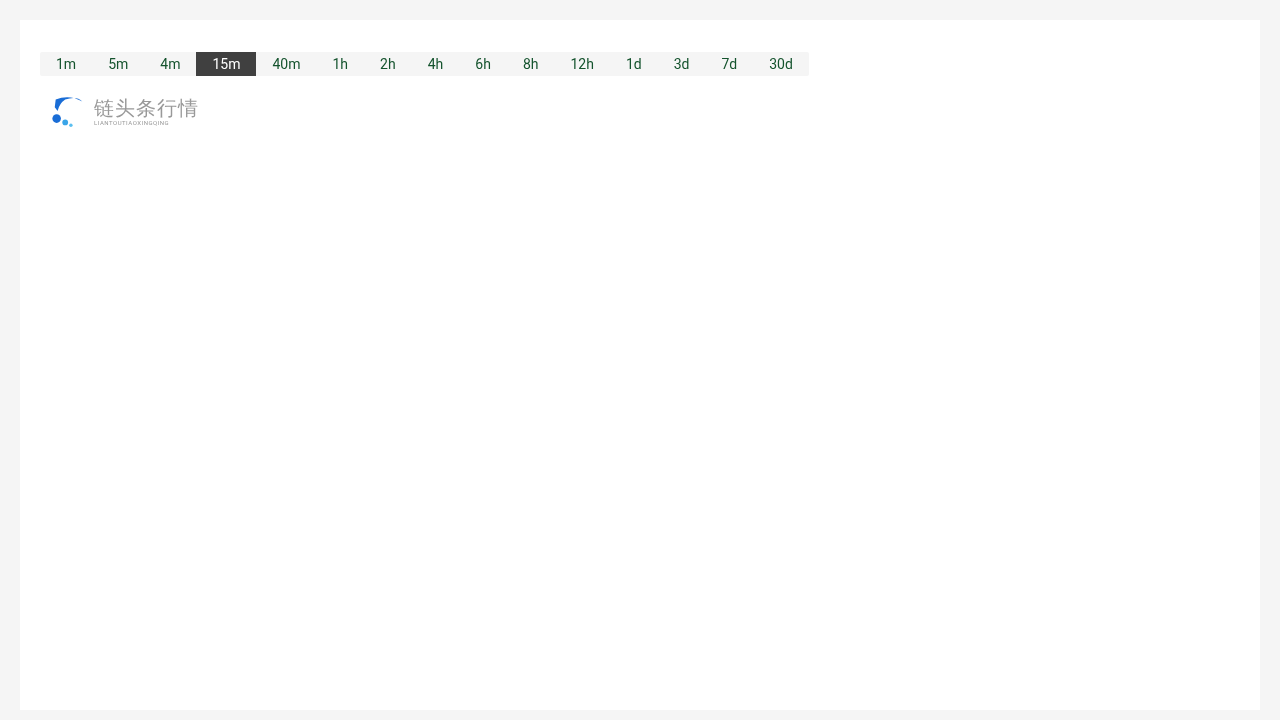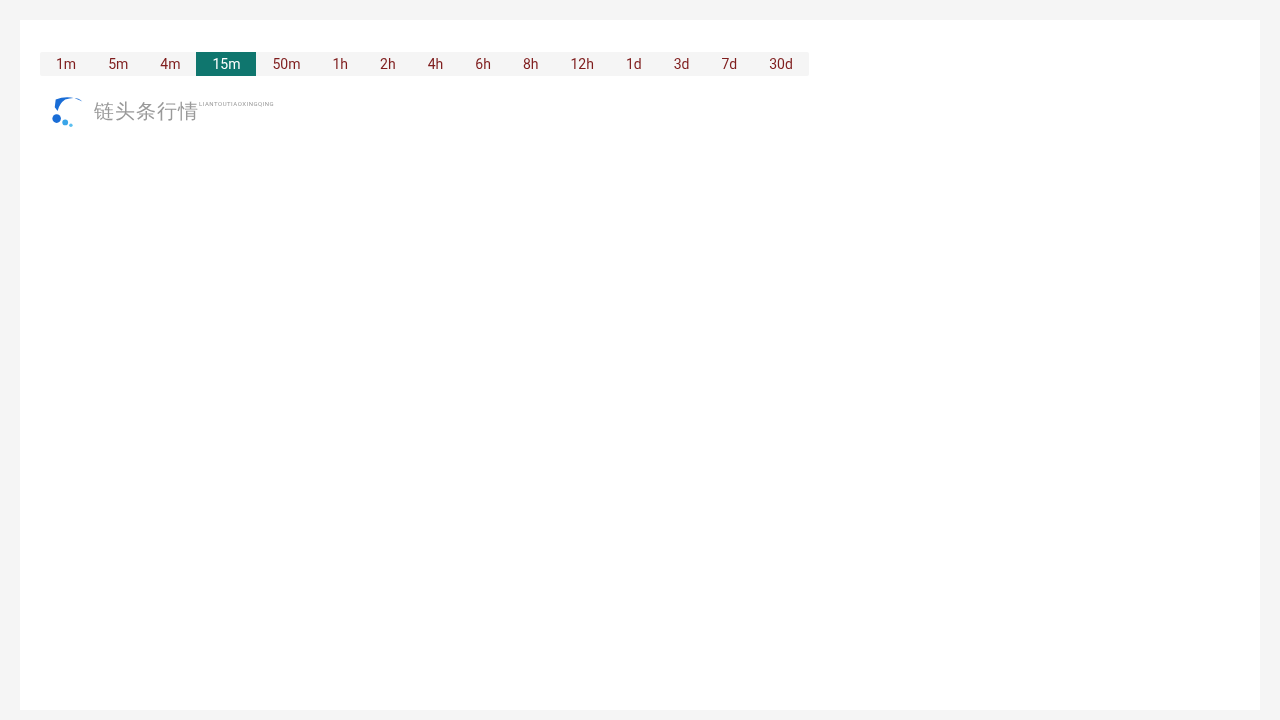--- a/index.html
+++ b/index.html
@@ -19,44 +19,44 @@
     }
     .interval-bar {
       display: inline-flex;
       background-color: #f5f5f5;
       border-radius: 2px;
       overflow: hidden;
     }
     .interval-tab {
       padding: 4px 16px;
       font-size: 14px;
-      color: #7f1d1d;
+      color: #14532d;
       cursor: pointer;
       user-select: none;
       white-space: nowrap;
     }
     .interval-tab.active {
-      background-color: #0f766e;
+      background-color: #404040;
       color: #ffffff;
     }
     .logo-section {
       display: flex;
       align-items: center;
       margin-top: 16px;
       padding-left: 10px;
     }
     .logo-icon {
       width: 38px;
       height: 38px;
       margin-right: 6px;
       flex-shrink: 0;
     }
     .logo-text {
       display: flex;
-      flex-direction: row;
+      flex-direction: column;
     }
     .logo-title {
       font-size: 20px;
       font-weight: 500;
       color: #999;
       letter-spacing: 1px;
       line-height: 1.1;
     }
     .logo-subtitle {
       font-size: 6px;
@@ -68,21 +68,21 @@
   </style>
 </head>
 <body>
 
 <div class="container">
   <div class="interval-bar">
     <div class="interval-tab">1m</div>
     <div class="interval-tab">5m</div>
     <div class="interval-tab">4m</div>
     <div class="interval-tab active">15m</div>
-    <div class="interval-tab">50m</div>
+    <div class="interval-tab">40m</div>
     <div class="interval-tab">1h</div>
     <div class="interval-tab">2h</div>
     <div class="interval-tab">4h</div>
     <div class="interval-tab">6h</div>
     <div class="interval-tab">8h</div>
     <div class="interval-tab">12h</div>
     <div class="interval-tab">1d</div>
     <div class="interval-tab">3d</div>
     <div class="interval-tab">7d</div>
     <div class="interval-tab">30d</div>

